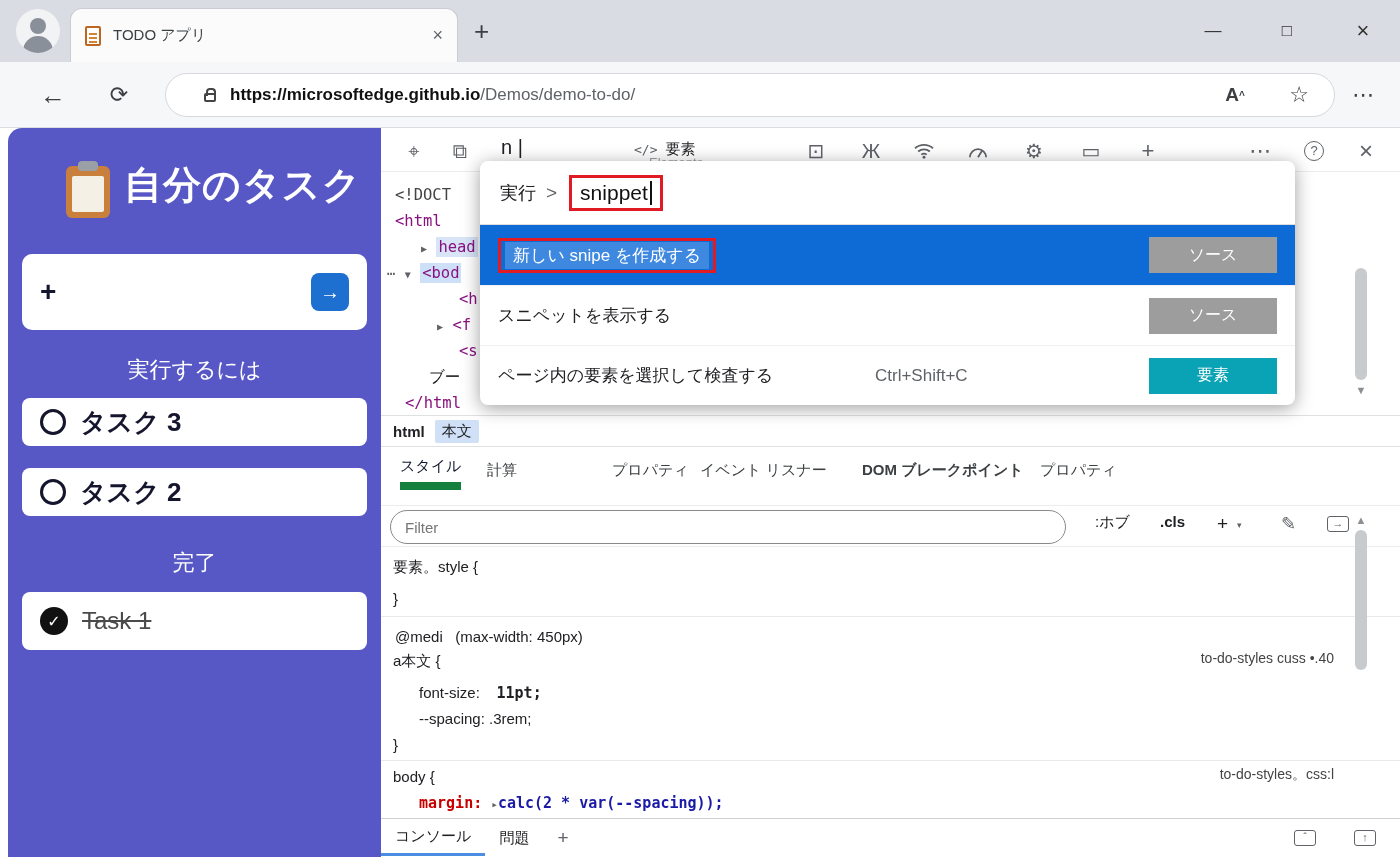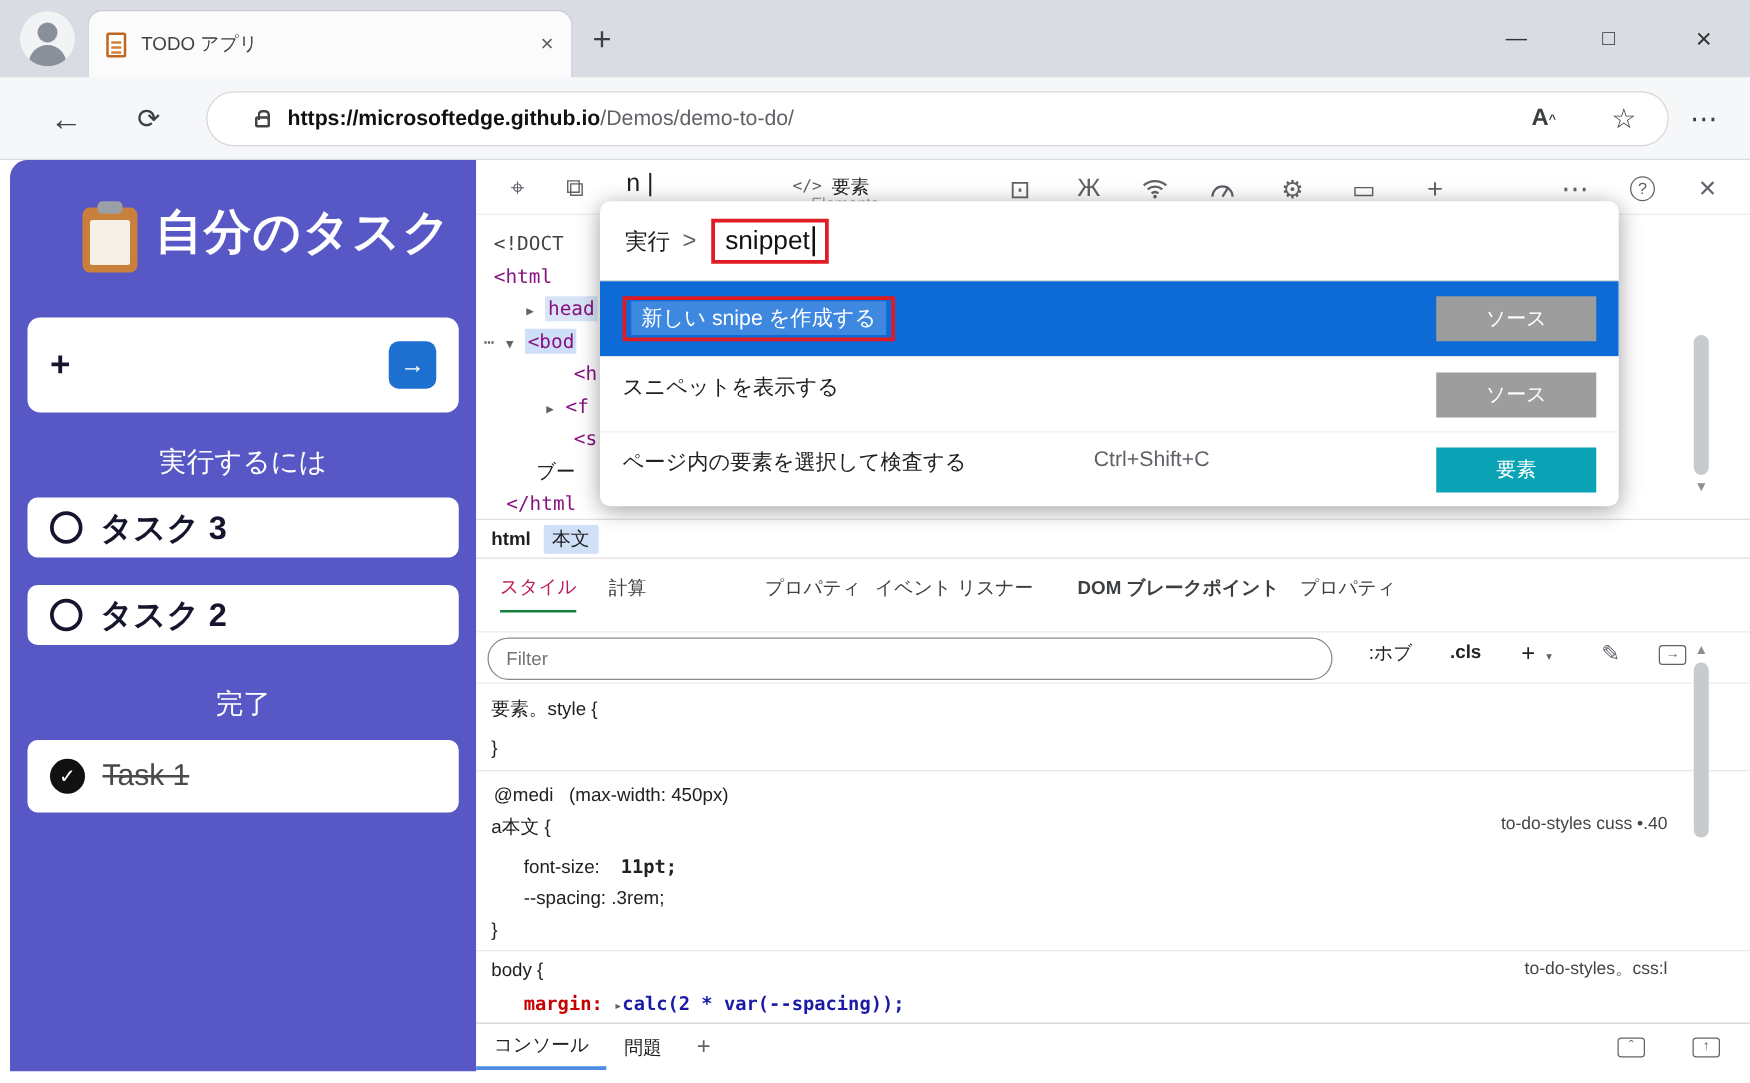--- a/index.html
+++ b/index.html
@@ -56,21 +56,21 @@
 .dom .plain{color:#202124}
 .dom .gray{color:#444}
 .hl-hover{background:#d7e5f7;padding:1px 2px}
 .hl-sel{background:#cde0f7;padding:1px 2px}
 
 .crumbs{position:absolute;left:0;top:287px;width:1019px;height:32px;border-top:1px solid #e0e0e0;border-bottom:1px solid #e0e0e0;display:flex;align-items:center;font-size:15px}
 .crumb-sel{background:#cfe0f7;padding:2px 7px;border-radius:2px;margin-left:10px}
 
 .stabs{position:absolute;left:0;top:322px;width:1019px;height:42px;font-size:15px;color:#3c4043}
 .stab{position:absolute;top:0;height:40px;display:flex;align-items:center}
-.stab.sel{color:#be185d;border-bottom:2px solid #15803d}
+.stab.sel{color:#0f172a;border-bottom:8px solid #15803d}
 
 .frow{position:absolute;left:0;top:377px;width:1019px;height:42px;border-top:1px solid #ececec;border-bottom:1px solid #ececec}
 .filter{position:absolute;left:9px;top:4px;width:676px;height:34px;border:1px solid #8a8a8a;border-radius:17px;padding:0 14px;font-size:15px;color:#333;background:#fff;outline:none;font-family:"Liberation Sans",sans-serif}
 .fic{position:absolute;top:7px;font-size:15px;color:#202124}
 
 .sline{position:absolute;font-size:15px;color:#202124}
 .mono{font-family:"DejaVu Sans Mono",monospace}
 .propname{color:#c80000}
 .propval{color:#1a1aa6}
 .fileref{position:absolute;font-size:14px;color:#444;right:66px;text-align:right}
@@ -85,21 +85,21 @@
 .sbarrow{position:absolute;font-size:11px;color:#8a8f94;width:18px;text-align:center}
 
 .cmd{position:absolute;left:480px;top:161px;width:815px;background:#fff;border-radius:8px;box-shadow:0 3px 18px rgba(0,0,0,.38);z-index:10;overflow:hidden}
 .cmd-input{height:64px;display:flex;align-items:center;padding:0 20px;border-bottom:1px solid #dcdcdc}
 .cmd-mode{font-size:18px;color:#202124}
 .cmd-chev{font-size:19px;color:#5f6368;margin:0 12px 0 10px}
 .redbox{border:3px solid #e01b24}
 .querybox{display:inline-flex;align-items:center;padding:3px 8px}
 .query{font-size:21px;color:#111}
 .caret{display:inline-block;width:2px;height:24px;background:#111;margin-left:2px}
-.cmd-row{height:60px;display:flex;padding:12px 18px;font-size:17px;position:relative}
+.cmd-row{height:60px;display:flex;align-items:center;padding:12px 18px;font-size:17px;position:relative}
 .cmd-row.sel{background:#0e6bd6;color:#fff}
 .cmd-row + .cmd-row{border-top:1px solid #f0f0f0}
 .sel .labelhl{background:#3f88e0;padding:4px 8px}
 .selredbox{display:inline-block;border:3px solid #e01b24;padding:3px 4px}
 .badge{margin-left:auto;width:128px;height:36px;display:flex;align-items:center;justify-content:center;font-size:16px;color:#fff;flex:none}
 .badge.gray{background:#9d9d9d}
 .badge.teal{background:#0aa3b5}
 .shortcut{position:absolute;left:395px;color:#5f6368;font-size:17px}
 </style>
 </head>

